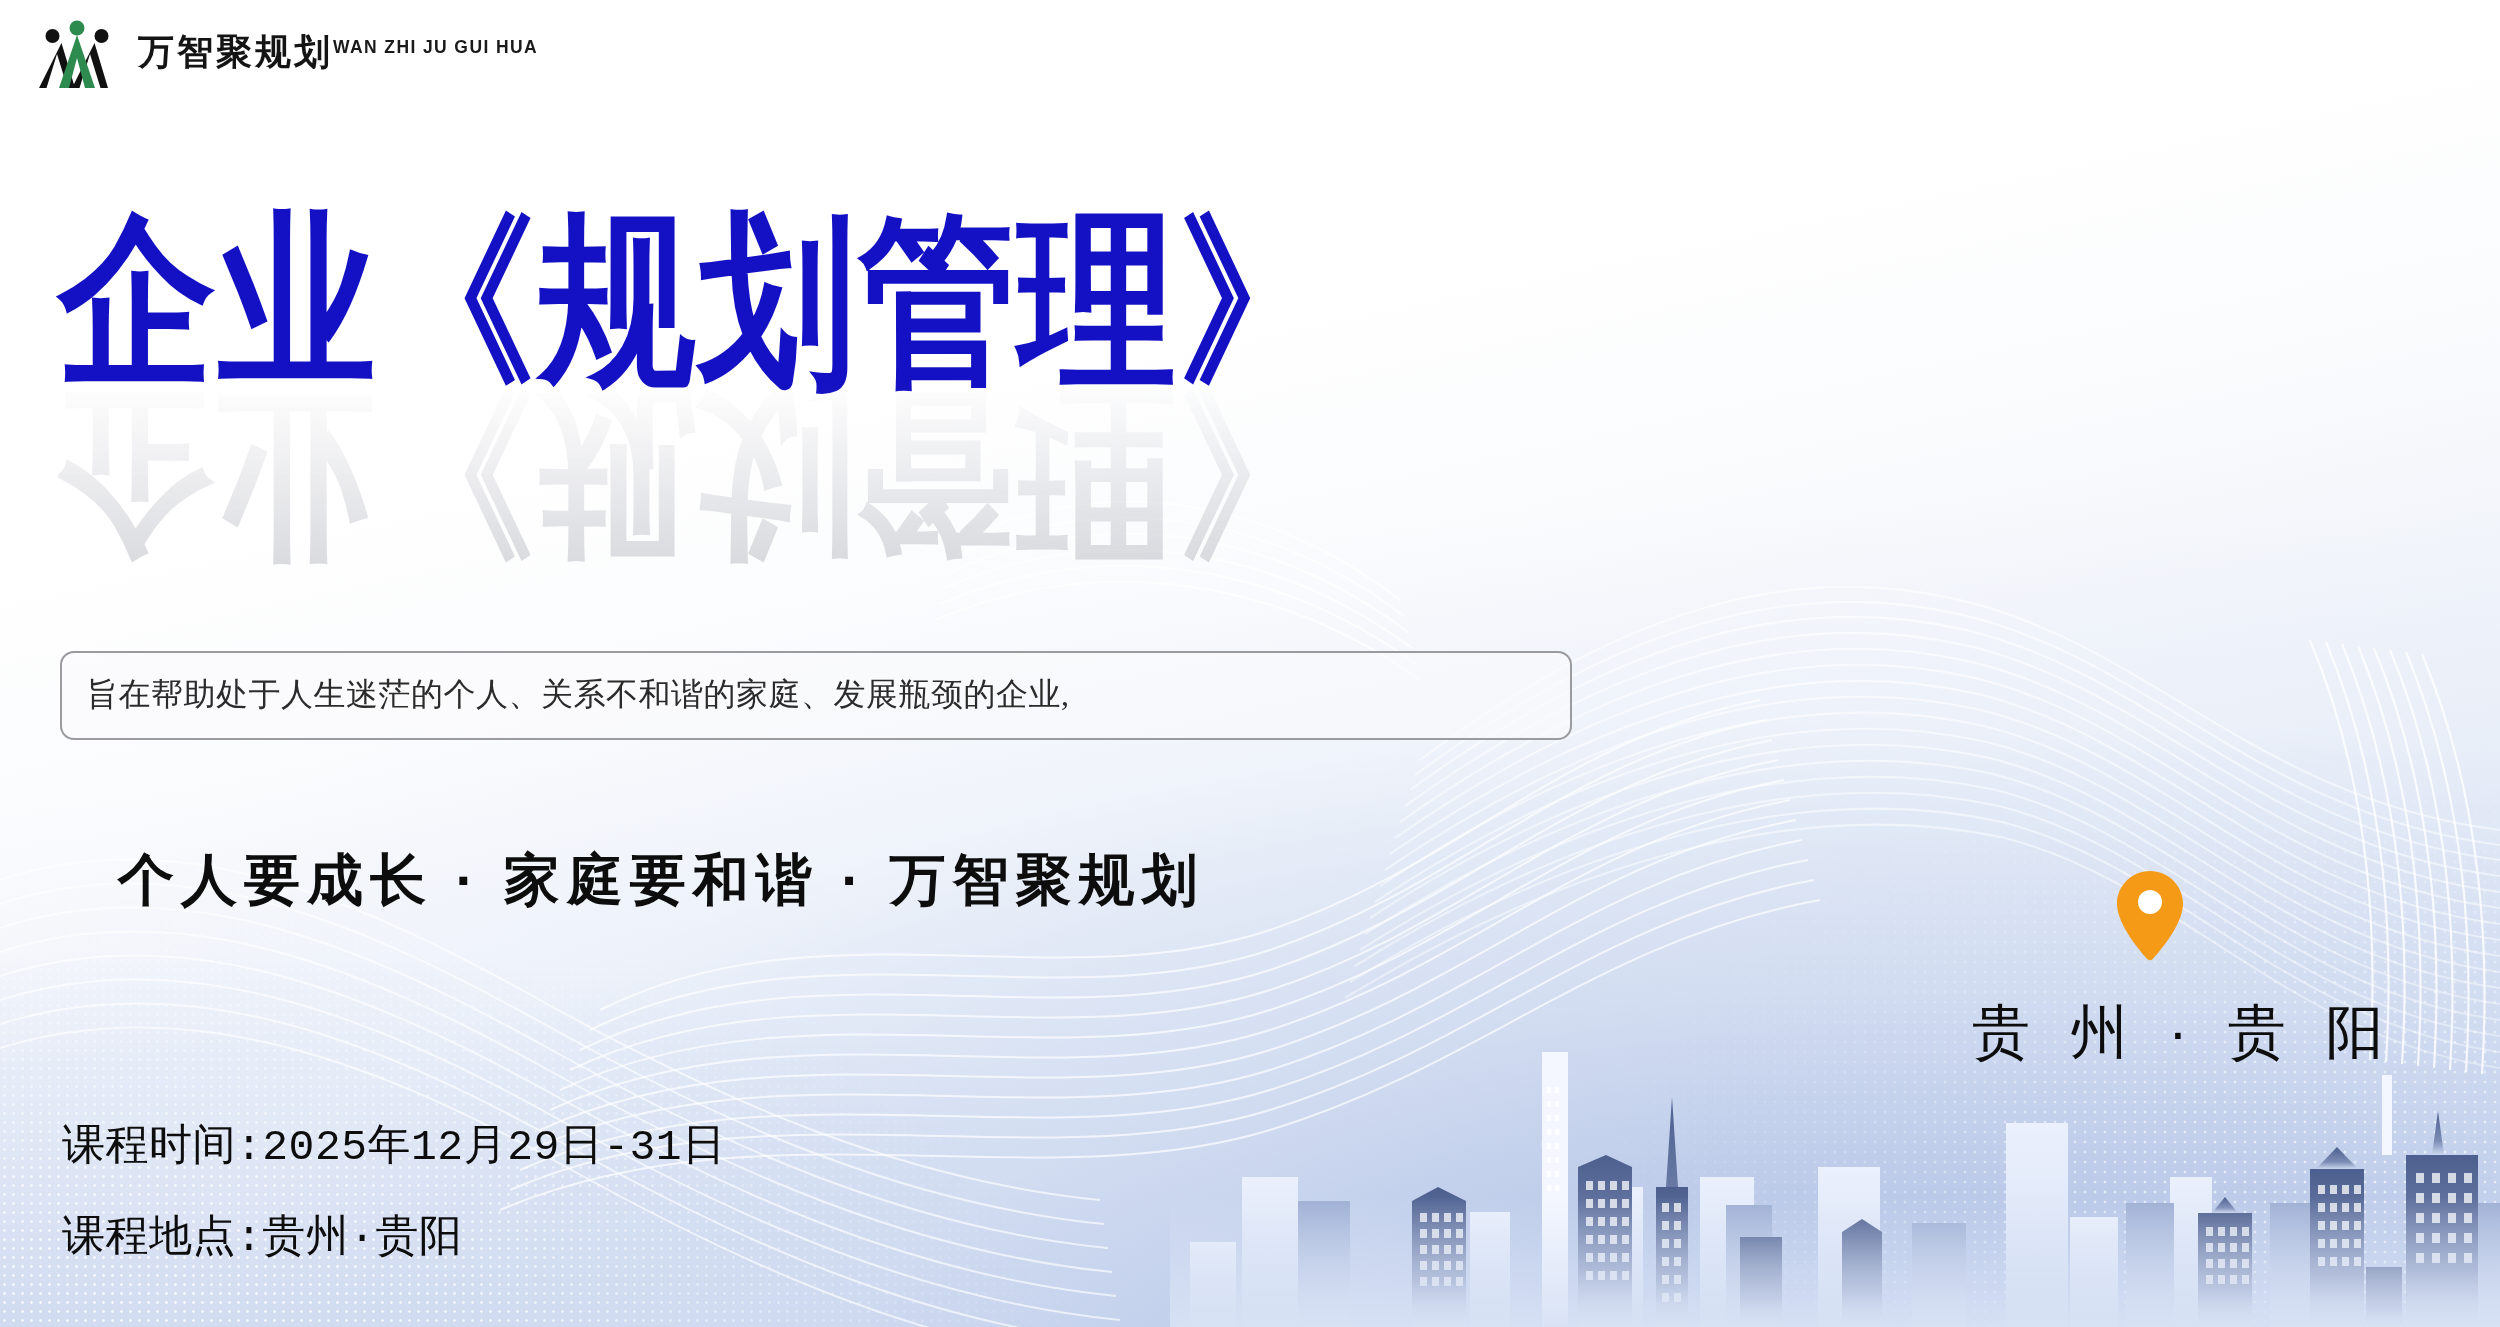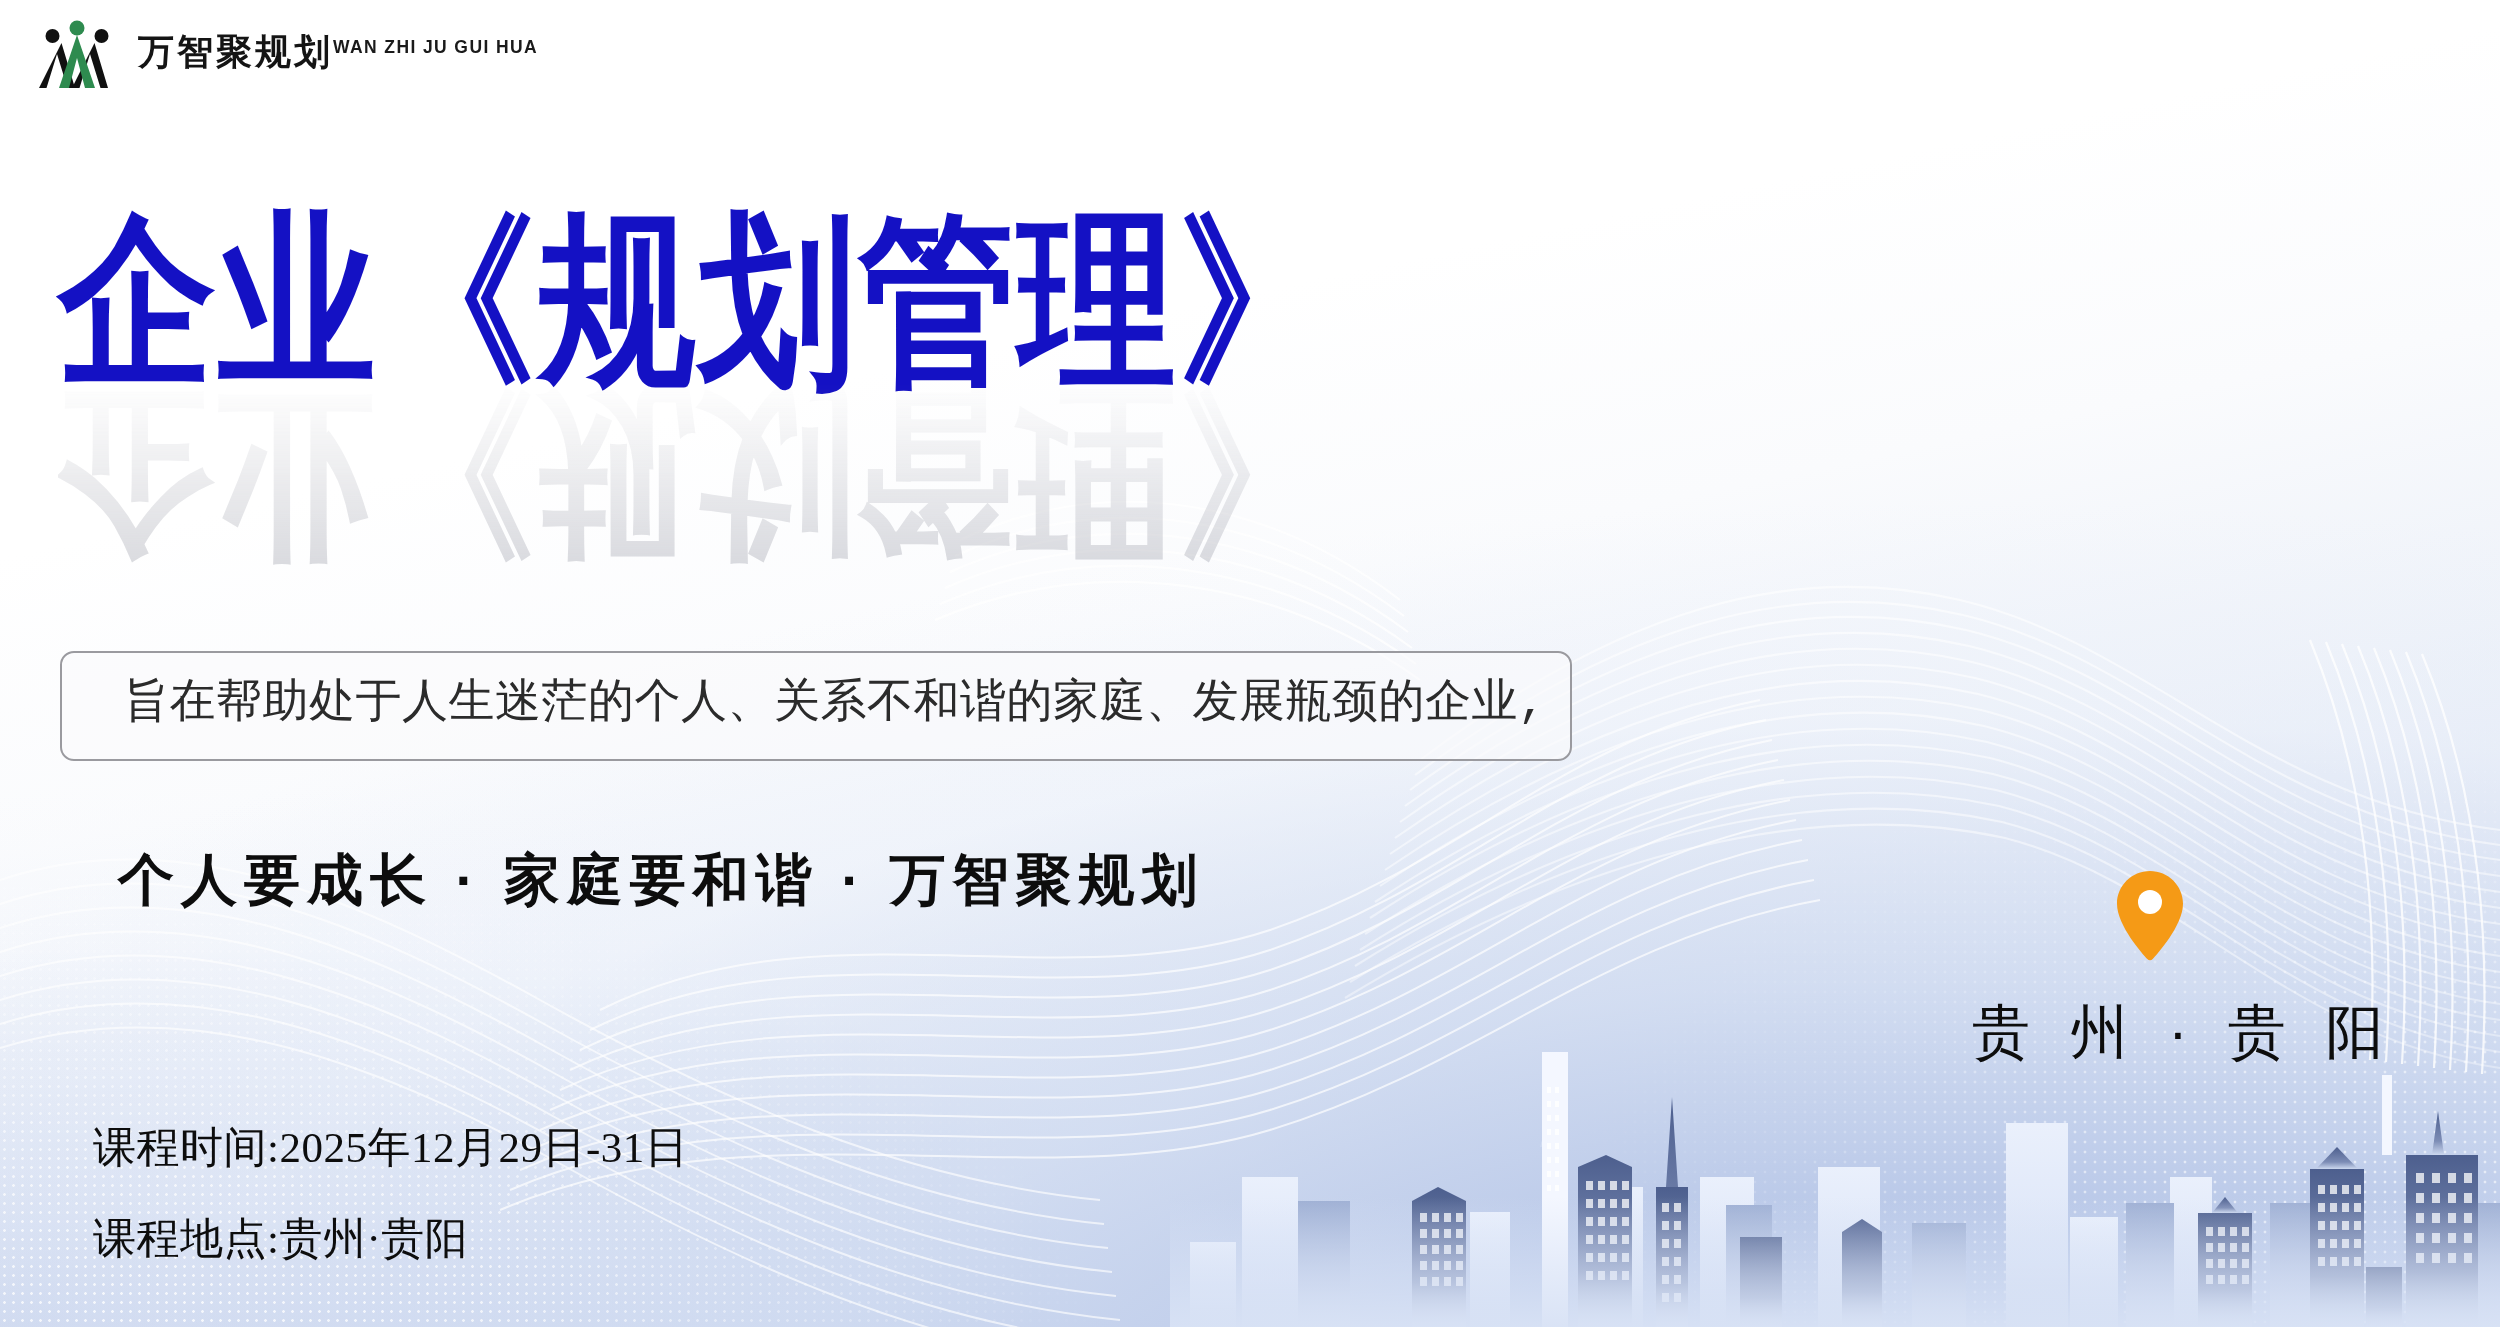--- a/index.html
+++ b/index.html
@@ -64,22 +64,22 @@
   }
 
   
   .desc-box{
     position:absolute;left:60px;top:651px;width:1512px;
     border:2px solid #9a9a9f;border-radius:14px;
     background:rgba(250,250,251,0.62);
     padding:17px 24px 19px 24px;box-sizing:border-box;
   }
   .desc-line{
-    font-family:Liberation Mono, monospace;
-    font-size:46px;color:#2b2b2b;line-height:1.52;letter-spacing:0.5px;white-space:nowrap;text-align:right;
+    font-family:Liberation Serif, serif;
+    font-size:32px;color:#2b2b2b;line-height:1.52;letter-spacing:0.5px;white-space:nowrap;
   }
 
   
   .slogan{
     position:absolute;left:118px;top:843px;
     font-family:"Liberation Sans","DejaVu Sans",sans-serif;
     font-size:56px;font-weight:700;color:#0d0d0d;
     letter-spacing:7px;white-space:nowrap;
   }
 
@@ -89,22 +89,22 @@
   .loc-name{
     margin-top:30px;
     font-family:"Liberation Sans","DejaVu Sans",sans-serif;
     font-size:58px;font-weight:500;color:#0d0d0d;letter-spacing:12px;
     text-indent:12px;white-space:nowrap;
   }
 
   
   .course-info{position:absolute;left:62px;top:1126px;}
   .course-line{
-    font-family:Liberation Serif, serif;
-    font-size:43px;color:#0d0d0d;line-height:1.0;white-space:nowrap;letter-spacing:0.5px;margin-left:31px;
+    font-family:Liberation Mono, monospace;
+    font-size:43px;color:#0d0d0d;line-height:1.0;white-space:nowrap;letter-spacing:0.5px;
   }
   .course-line + .course-line{margin-top:48px;}
 
   
   .skyline{position:absolute;right:0;bottom:0;width:1330px;height:300px;pointer-events:none;}
   .skyline svg{display:block;width:100%;height:100%;}
   .mist{
     position:absolute;left:1170px;right:0;bottom:0;height:130px;
     background:linear-gradient(to top, rgba(216,226,245,0.95) 0%, rgba(216,226,245,0.55) 45%, rgba(216,226,245,0) 100%);
     pointer-events:none;

